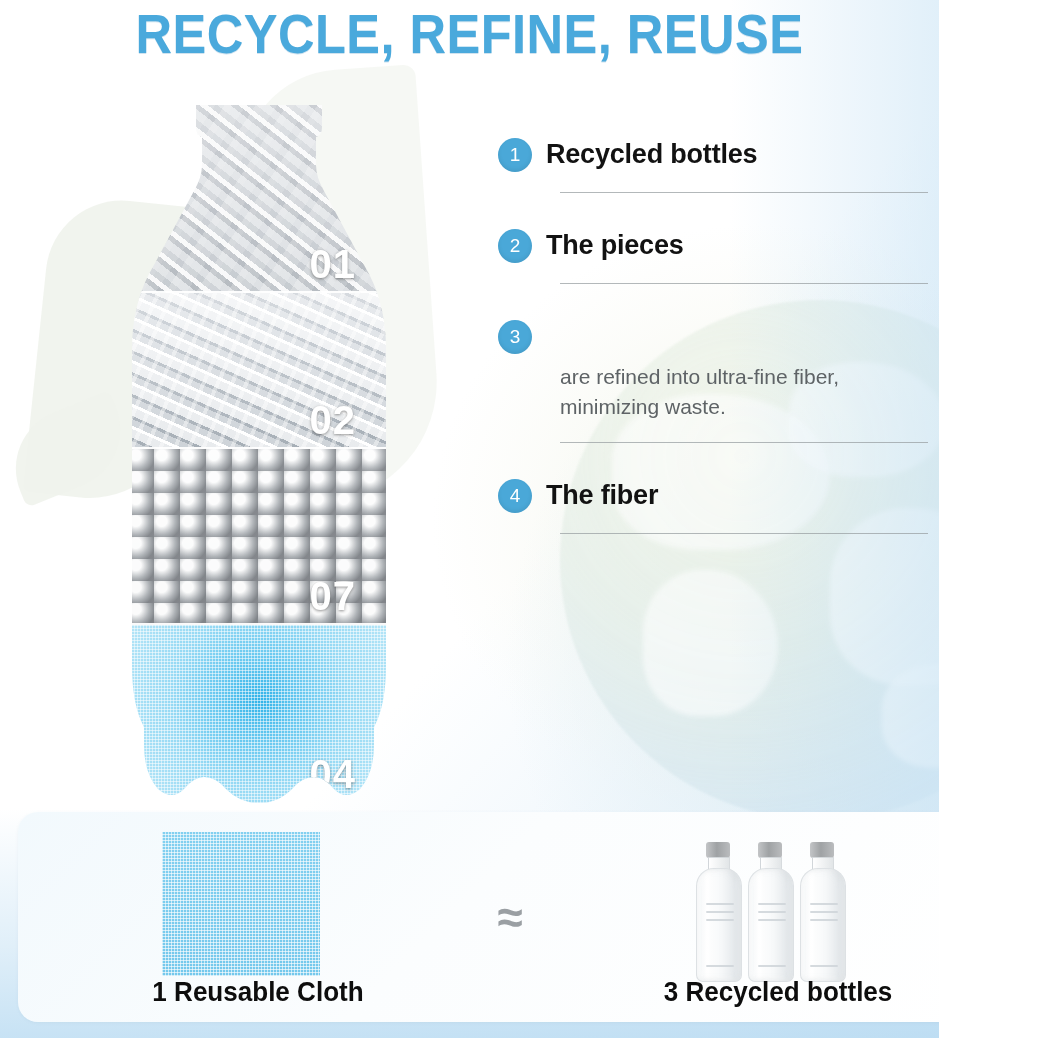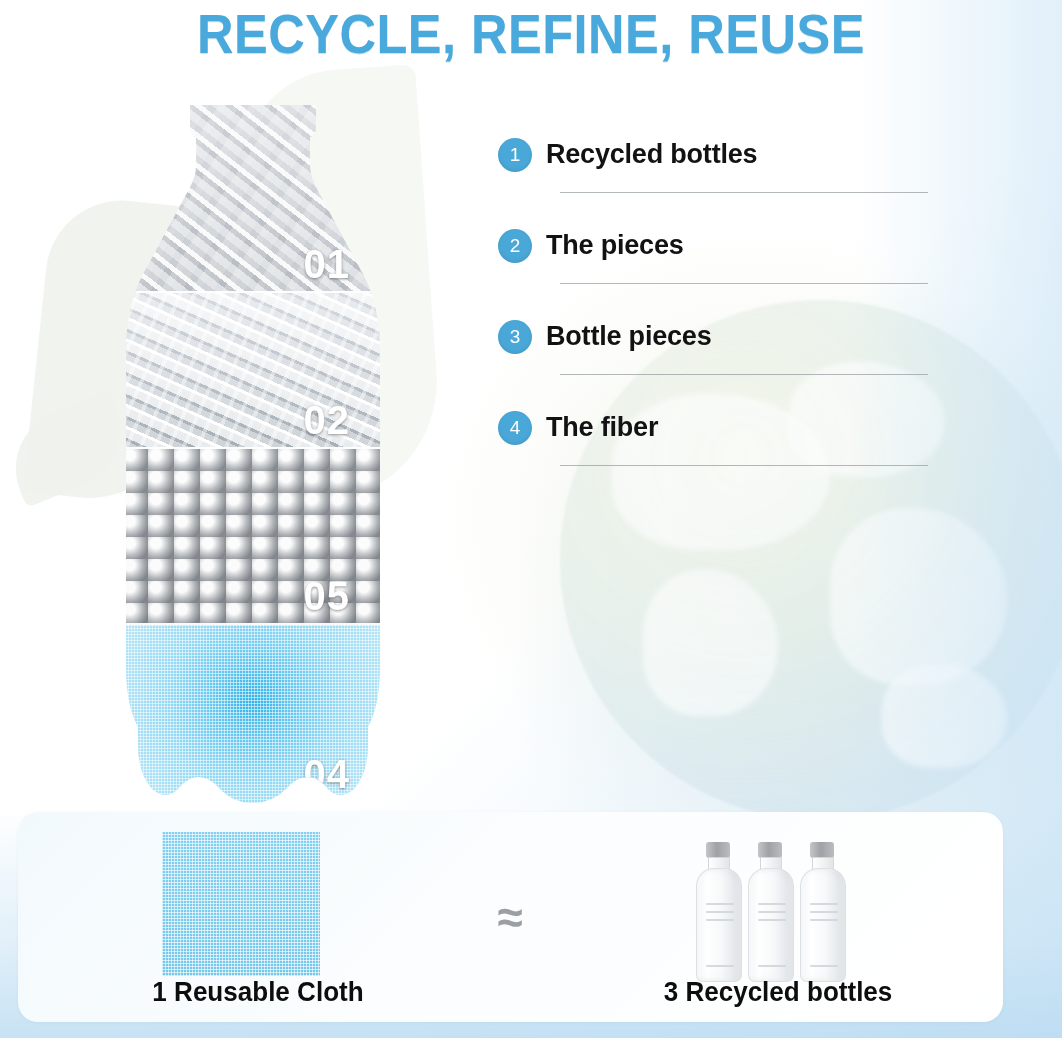--- a/index.html
+++ b/index.html
@@ -4,21 +4,21 @@
 <style>
   html,body{margin:0;padding:0;}
   body{
     width:1062px;height:1038px;
     background:#ffffff;
     font-family:"Liberation Sans", sans-serif;
     overflow:hidden;
   }
   .page{
     position:relative;
-    width:1062px;height:1038px;
+    width:939px;height:1038px;
     overflow:hidden;
     background:#ffffff;
   }
 
   
   .bg-wash{
     position:absolute;inset:0;
     background:
       radial-gradient(ellipse 520px 520px at 880px 660px, rgba(214,232,240,.85) 0%, rgba(225,238,244,.45) 45%, rgba(255,255,255,0) 72%),
       radial-gradient(ellipse 420px 380px at 760px 520px, rgba(236,240,226,.75) 0%, rgba(244,246,236,.3) 55%, rgba(255,255,255,0) 78%),
@@ -78,21 +78,21 @@
     font-size:55px;
     letter-spacing:.5px;
     color:#4aa9dc;
     transform:scaleX(.92);
     text-shadow:0 1px 0 rgba(120,175,210,.35);
     white-space:nowrap;
   }
 
   
   .bottle-wrap{
-    position:absolute;left:122px;top:105px;width:262px;height:690px;
+    position:absolute;left:128px;top:105px;width:262px;height:690px;
   }
   .bottle{
     position:absolute;inset:0;
     -webkit-clip-path:path("M68,0 L194,0 L194,22 Q194,30 188,32 L188,60 Q188,72 196,86 L236,160 Q258,196 258,244 L258,560 Q258,600 246,622 L246,640 Q246,668 232,684 Q218,696 206,684 Q196,672 186,672 Q174,672 164,684 Q150,698 131,698 Q112,698 98,684 Q88,672 76,672 Q66,672 56,684 Q44,696 30,684 Q16,668 16,640 L16,622 Q4,600 4,560 L4,244 Q4,196 26,160 L66,86 Q74,72 74,60 L74,32 Q68,30 68,22 Z");
     clip-path:path("M68,0 L194,0 L194,22 Q194,30 188,32 L188,60 Q188,72 196,86 L236,160 Q258,196 258,244 L258,560 Q258,600 246,622 L246,640 Q246,668 232,684 Q218,696 206,684 Q196,672 186,672 Q174,672 164,684 Q150,698 131,698 Q112,698 98,684 Q88,672 76,672 Q66,672 56,684 Q44,696 30,684 Q16,668 16,640 L16,622 Q4,600 4,560 L4,244 Q4,196 26,160 L66,86 Q74,72 74,60 L74,32 Q68,30 68,22 Z");
   }
   .band{position:absolute;left:0;width:262px;overflow:hidden;}
   .band-num{
     position:absolute;right:34px;bottom:6px;
     font-family:"Liberation Sans", sans-serif;
@@ -240,21 +240,21 @@
     <div class="bottle">
       <div class="band band1">
         <span class="band-num">01</span>
       </div>
       <div class="band-sep" style="top:186px;"></div>
       <div class="band band2">
         <span class="band-num">02</span>
       </div>
       <div class="band-sep" style="top:342px;"></div>
       <div class="band band3">
-        <span class="band-num">05</span>
+        <span class="band-num">07</span>
       </div>
       <div class="band-sep" style="top:518px;"></div>
       <div class="band band4">
         <span class="band-num">04</span>
       </div>
     </div>
   </div>
 
   <div class="steps">
 
@@ -272,22 +272,22 @@
         <div class="badge">2</div>
         <div class="step-title">The pieces</div>
       </div>
       <div class="divider"></div>
     </div>
     <div class="step-gap"></div>
 
     <div class="step">
       <div class="step-head">
         <div class="badge">3</div>
-        <div class="step-title">Bottle pieces</div>
-      </div>
+      </div>
+      <div class="step-body">are refined into ultra-fine fiber, minimizing waste.</div>
       <div class="divider"></div>
     </div>
     <div class="step-gap"></div>
 
     <div class="step">
       <div class="step-head">
         <div class="badge">4</div>
         <div class="step-title">The fiber</div>
       </div>
       <div class="divider"></div>

